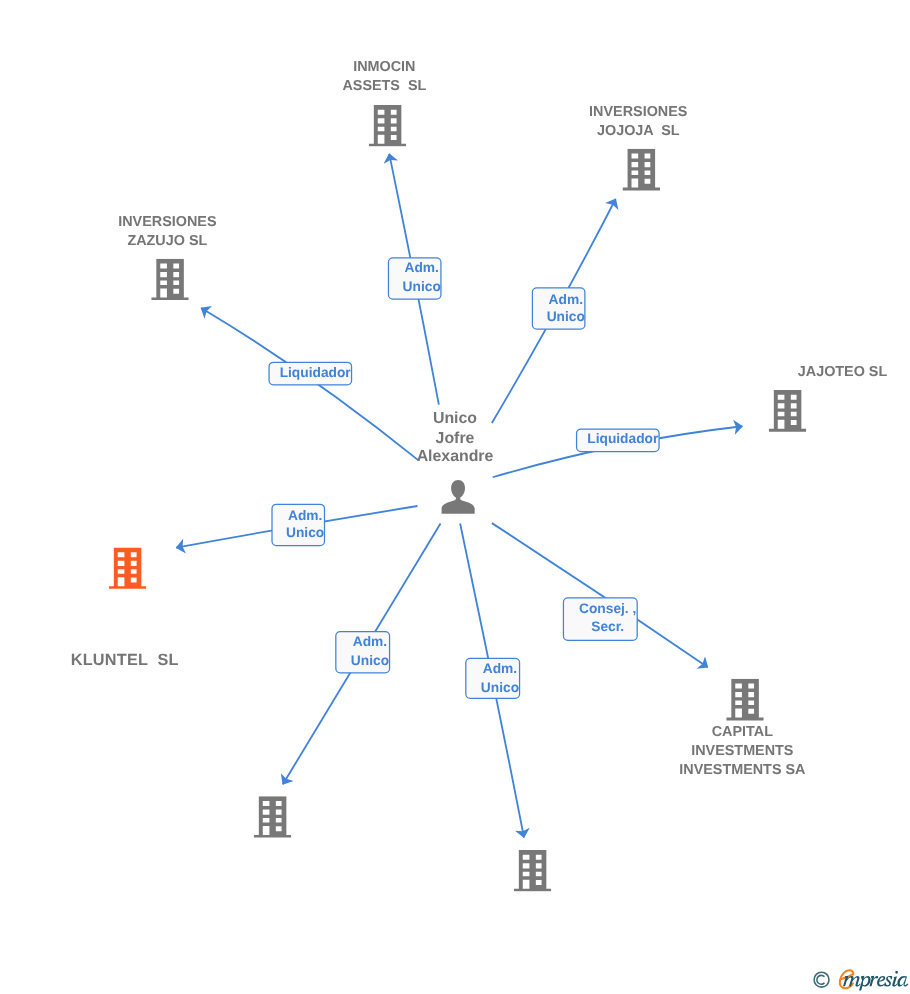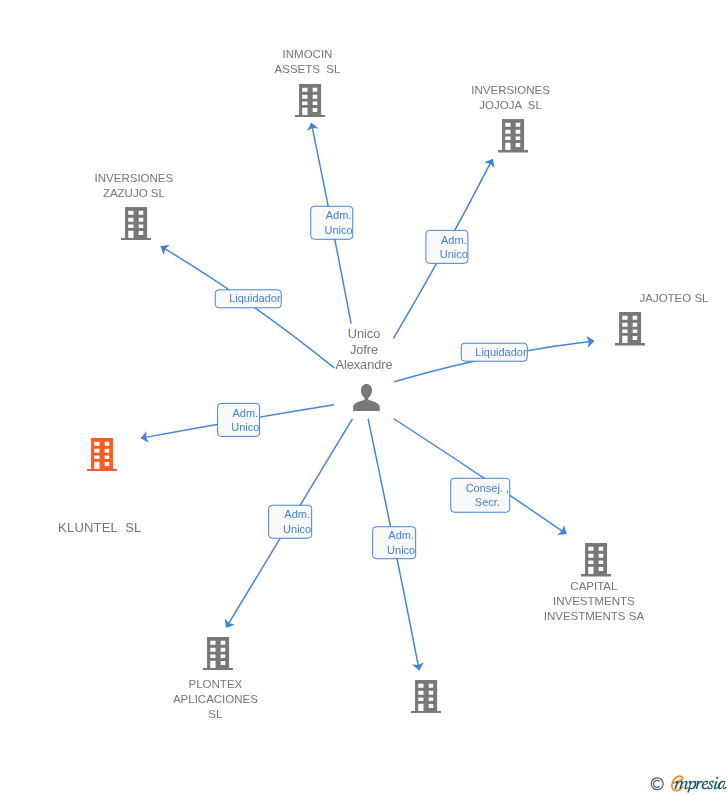--- a/index.html
+++ b/index.html
@@ -1,19 +1,19 @@
 <!DOCTYPE html>
 <html><head>
 <meta charset="utf-8">
 <title>Empresia relationship graph</title>
 <style>
   html,body{margin:0;padding:0;}
   body{width:728px;height:795px;background:#ffffff;
        font-family:"Liberation Sans",sans-serif;overflow:hidden;position:relative;}
-  #stage{position:absolute;left:0;top:0;width:728px;height:795px;}
+  #stage{position:absolute;left:0;top:0;width:728px;height:795px;font-weight:bold;}
   #edges{position:absolute;left:0;top:0;width:728px;height:795px;}
   .node-icon{position:absolute;}
   .node-label{position:absolute;text-align:center;color:#757575;
               font-size:11.5px;line-height:15px;white-space:pre;
               transform:translateX(-50%);}
   .node-label.person{font-size:12.7px;line-height:15.2px;}
   .node-label.accent{color:#757575;font-size:13px;letter-spacing:.2px;}
   .edge-label{position:absolute;box-sizing:border-box;
               border:1.3px solid #4083d8;border-radius:4px;background:#f9f9f9;
               color:#4083d8;font-size:11px;line-height:14.6px;text-align:center;
@@ -60,21 +60,20 @@
         <path fill="#fc5b22" d="M8.4 0 H53.9 V63.9 H8.4 Z M0 63.9 H62 V69 H0 Z M14.9 8.0 H25.9 V16.0 H14.9 Z M36.5 8.0 H46.0 V16.0 H36.5 Z M14.9 22.0 H25.9 V30.4 H14.9 Z M36.5 22.0 H46.0 V30.4 H36.5 Z M14.9 36.1 H25.9 V43.6 H14.9 Z M36.5 36.1 H46.0 V43.6 H36.5 Z M14.9 49.1 H25.9 V63.9 H14.9 Z M36.5 49.5 H46.0 V58.0 H36.5 Z" fill-rule="evenodd"></path>
       </svg></div>
     <div class="node-label accent" style="left: 99.8px; top: 475.6px; margin-top: 44px;"><div>KLUNTEL  SL</div></div>
     <div class="node-icon" style="left: 581.05px; top: 543.4px;"><svg width="30" height="33.4" viewBox="0 0 62 69">
         <path fill="#787878" d="M8.4 0 H53.9 V63.9 H8.4 Z M0 63.9 H62 V69 H0 Z M14.9 8.0 H25.9 V16.0 H14.9 Z M36.5 8.0 H46.0 V16.0 H36.5 Z M14.9 22.0 H25.9 V30.4 H14.9 Z M36.5 22.0 H46.0 V30.4 H36.5 Z M14.9 36.1 H25.9 V43.6 H14.9 Z M36.5 36.1 H46.0 V43.6 H36.5 Z M14.9 49.1 H25.9 V63.9 H14.9 Z M36.5 49.5 H46.0 V58.0 H36.5 Z" fill-rule="evenodd"></path>
       </svg></div>
     <div class="node-label" style="left: 593.9px; top: 579px;"><div>CAPITAL</div><div>INVESTMENTS</div><div>INVESTMENTS SA</div></div>
     <div class="node-icon" style="left: 202.75px; top: 636.95px;"><svg width="30" height="33.4" viewBox="0 0 62 69">
         <path fill="#787878" d="M8.4 0 H53.9 V63.9 H8.4 Z M0 63.9 H62 V69 H0 Z M14.9 8.0 H25.9 V16.0 H14.9 Z M36.5 8.0 H46.0 V16.0 H36.5 Z M14.9 22.0 H25.9 V30.4 H14.9 Z M36.5 22.0 H46.0 V30.4 H36.5 Z M14.9 36.1 H25.9 V43.6 H14.9 Z M36.5 36.1 H46.0 V43.6 H36.5 Z M14.9 49.1 H25.9 V63.9 H14.9 Z M36.5 49.5 H46.0 V58.0 H36.5 Z" fill-rule="evenodd"></path>
       </svg></div>
-    <div class="node-label" style="left: 215.4px; top: 676.6px;"><div>PLONTEX</div><div>APLICACIONES</div><div>SL</div></div>
     <div class="node-icon" style="left: 410.95px; top: 679.5px;"><svg width="30" height="33.4" viewBox="0 0 62 69">
         <path fill="#787878" d="M8.4 0 H53.9 V63.9 H8.4 Z M0 63.9 H62 V69 H0 Z M14.9 8.0 H25.9 V16.0 H14.9 Z M36.5 8.0 H46.0 V16.0 H36.5 Z M14.9 22.0 H25.9 V30.4 H14.9 Z M36.5 22.0 H46.0 V30.4 H36.5 Z M14.9 36.1 H25.9 V43.6 H14.9 Z M36.5 36.1 H46.0 V43.6 H36.5 Z M14.9 49.1 H25.9 V63.9 H14.9 Z M36.5 49.5 H46.0 V58.0 H36.5 Z" fill-rule="evenodd"></path>
       </svg></div>
     <div class="node-icon" style="left: 352.95px; top: 383.7px;"><svg width="26.9" height="27.2" viewBox="0 0 56 57.3">
         <path fill="#787878" d="M28.3 0 C21.4 0 16.3 5.4 16.3 13.4 C16.3 21.0 20.4 27.6 24.3 29.3 C24.8 31.6 24.2 33.4 21.5 34.4 C9.6 37.2 0 41.8 0 48.2 L0 57.3 L56 57.3 L56 48.2 C56 41.8 46.4 37.2 34.5 34.4 C31.8 33.4 31.2 31.6 31.7 29.3 C35.6 27.6 39.7 21.0 39.7 13.4 C39.7 5.4 35.2 0 28.3 0 Z"></path>
       </svg></div>
     <div class="node-label person" style="left: 364px; top: 327.3px;"><div>Unico</div><div>Jofre</div><div>Alexandre</div></div>
     <div class="edge-label" style="left: 331.9px; top: 222.5px; width: 43.5px; height: 34.5px;"><div><div>Adm.</div><div>Unico</div></div></div>
     <div class="edge-label" style="left: 447.3px; top: 247.2px; width: 43.2px; height: 34.3px;"><div><div>Adm.</div><div>Unico</div></div></div>
     <div class="edge-label" style="left: 248.3px; top: 298.5px; width: 66.5px; height: 19.4px;"><div><div>Liquidador</div></div></div>

